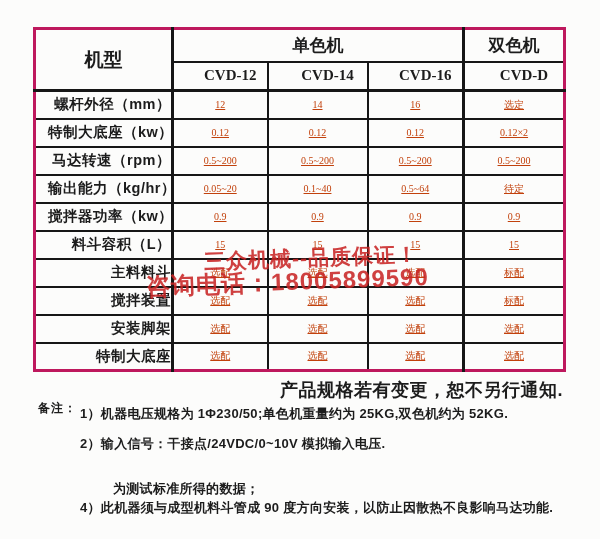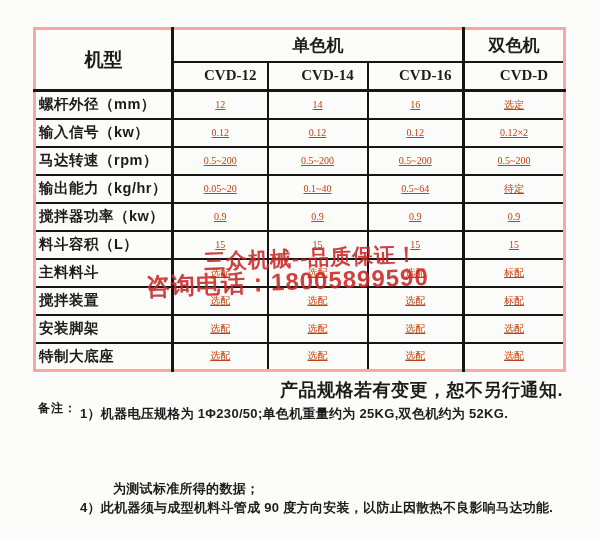--- a/index.html
+++ b/index.html
@@ -26,43 +26,43 @@
     background:transparent;
   }
   table.spec-table th, table.spec-table td{
     border:2px solid #161616;
     padding:0;
     text-align:center;
     vertical-align:middle;
     overflow:hidden;
     white-space:nowrap;
   }
-  table.spec-table{border:3px solid #fca5a5;}
+  table.spec-table{border:3px solid #be185d;}
   th.corner{
     font-size:19px;font-weight:bold;
     border-right-width:3px !important;
     border-bottom-width:3px !important;
     font-family:"Liberation Sans", sans-serif;
   }
   tr.grp-row{height:33px;}
   tr.grp-row th.grp{
     font-size:17px;font-weight:bold;
     font-family:"Liberation Sans", sans-serif;
   }
   tr.model-row{height:29px;}
   tr.model-row th{
     font-size:15px;font-weight:bold;
     border-bottom-width:3px !important;
     padding-left:20px;
   }
   .dbl{border-left-width:3px !important;}
   tr.data-row{height:28px;}
   tr.data-row th.rl{
-    text-align:left;
-    padding-left:3px;
+    text-align:right;
+    padding-left:12px;
     font-size:14.5px;font-weight:bold;
     border-right-width:3px !important;
     font-family:"Liberation Sans", sans-serif;
     letter-spacing:0.5px;
   }
   tr.data-row td{
     font-size:10px;
     color:#c2410c;
     text-decoration:underline;
   }
@@ -136,21 +136,21 @@
       </tr>
 
       <tr class="data-row">
         <th class="rl">螺杆外径（mm）</th>
         <td>12</td>
         <td>14</td>
         <td>16</td>
         <td class="dbl">选定</td>
       </tr>
       <tr class="data-row">
-        <th class="rl">输入信号（kw）</th>
+        <th class="rl">特制大底座（kw）</th>
         <td>0.12</td>
         <td>0.12</td>
         <td>0.12</td>
         <td class="dbl">0.12×2</td>
       </tr>
       <tr class="data-row">
         <th class="rl">马达转速（rpm）</th>
         <td>0.5~200</td>
         <td>0.5~200</td>
         <td>0.5~200</td>
@@ -210,16 +210,17 @@
 
   <div class="watermark">
     <span class="wm-line1">三众机械--品质保证！</span>
     <span class="wm-line2">咨询电话：18005899590</span>
   </div>
 
   <div class="disclaimer">产品规格若有变更，恕不另行通知.</div>
 
   <div class="notes-title">备注：</div>
   <div class="note n1">1）机器电压规格为 1Φ230/50;单色机重量约为 25KG,双色机约为 52KG.</div>
+  <div class="note n2">2）输入信号：干接点/24VDC/0~10V 模拟输入电压.</div>
   <div class="note n3b">为测试标准所得的数据；</div>
   <div class="note n4">4）此机器须与成型机料斗管成 90 度方向安装，以防止因散热不良影响马达功能.</div>
 
 </div>
 
 </body></html>

